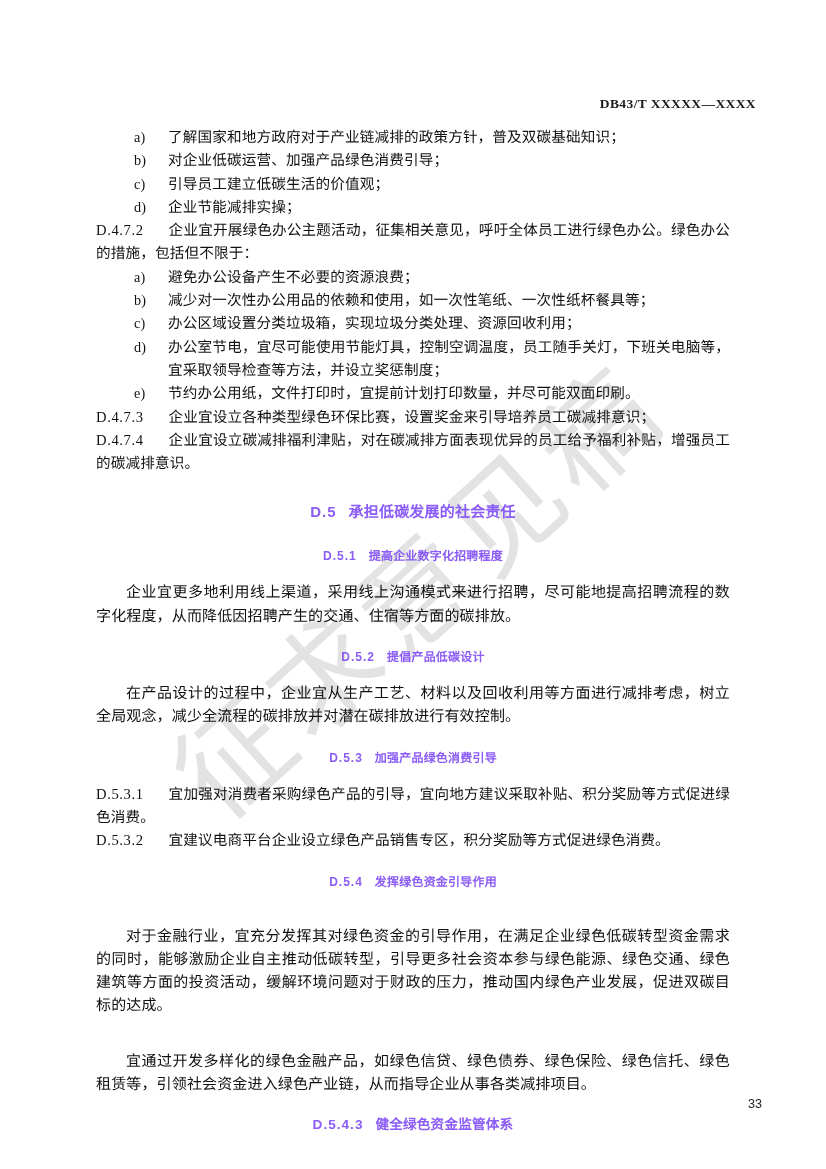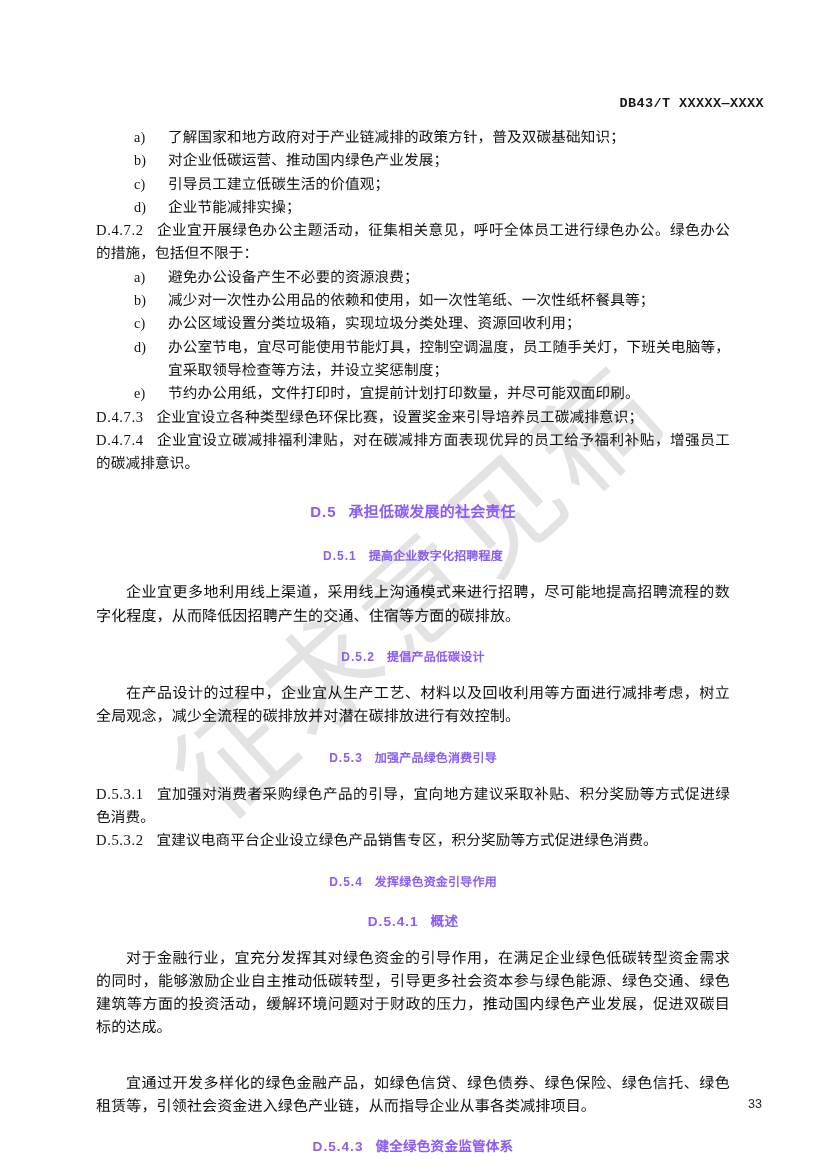--- a/index.html
+++ b/index.html
@@ -43,23 +43,23 @@
   .running-head {
     position: absolute;
     top: 96px;
     left: 96px;
     right: 62px;
     height: 24px;
     z-index: 2;
   }
   .running-head .rh-text {
     position: absolute;
-    right: 0;
+    right: 8px;
     top: 0;
-    font-family: Liberation Mono, monospace;
+    font-family: Liberation Serif, serif;
     font-size: 13.5px;
     font-weight: bold;
     letter-spacing: 0.4px;
     color: #1a1a1a;
     white-space: nowrap;
   }
 
   
   .content {
     position: absolute;
@@ -74,21 +74,21 @@
     margin: 0;
     font-size: 14.6px;
     line-height: 23.3px;
     text-align: justify;
     text-justify: inter-ideograph;
     letter-spacing: 0.15px;
   }
   .clause .num {
     font-family: "Liberation Serif", "DejaVu Serif", serif;
     letter-spacing: 0.6px;
-    margin-right: 13px;
+    margin-right: 25px;
     white-space: nowrap;
   }
   
   .body-para {
     margin: 0;
     text-indent: 2em;
     font-size: 15px;
     line-height: 23.3px;
     text-align: justify;
     text-justify: inter-ideograph;
@@ -165,21 +165,21 @@
 
   <div class="content">
 
     <ul class="alist">
       <li>
         <span class="marker">a)</span>
         <span>了解国家和地方政府对于产业链减排的政策方针，普及双碳基础知识；</span>
       </li>
       <li>
         <span class="marker">b)</span>
-        <span>对企业低碳运营、推动国内绿色产业发展；</span>
+        <span>对企业低碳运营、加强产品绿色消费引导；</span>
       </li>
       <li>
         <span class="marker">c)</span>
         <span>引导员工建立低碳生活的价值观；</span>
       </li>
       <li>
         <span class="marker">d)</span>
         <span>企业节能减排实操；</span>
       </li>
     </ul>
@@ -262,23 +262,20 @@
     </p>
 
     <div class="sp-18"></div>
 
     <p class="h3">
       <span class="num">D.5.4</span><span>发挥绿色资金引导作用</span>
     </p>
 
     <div class="sp-18"></div>
 
-    <p class="h4">
-      <span class="num">D.5.4.1</span><span>概述</span>
-    </p>
 
     <div class="sp-14"></div>
 
     <p class="body-para">对于金融行业，宜充分发挥其对绿色资金的引导作用，在满足企业绿色低碳转型资金需求的同时，能够激励企业自主推动低碳转型，引导更多社会资本参与绿色能源、绿色交通、绿色建筑等方面的投资活动，缓解环境问题对于财政的压力，推动国内绿色产业发展，促进双碳目标的达成。</p>
 
     <div class="sp-18"></div>
 
 
     <div class="sp-14"></div>
 

